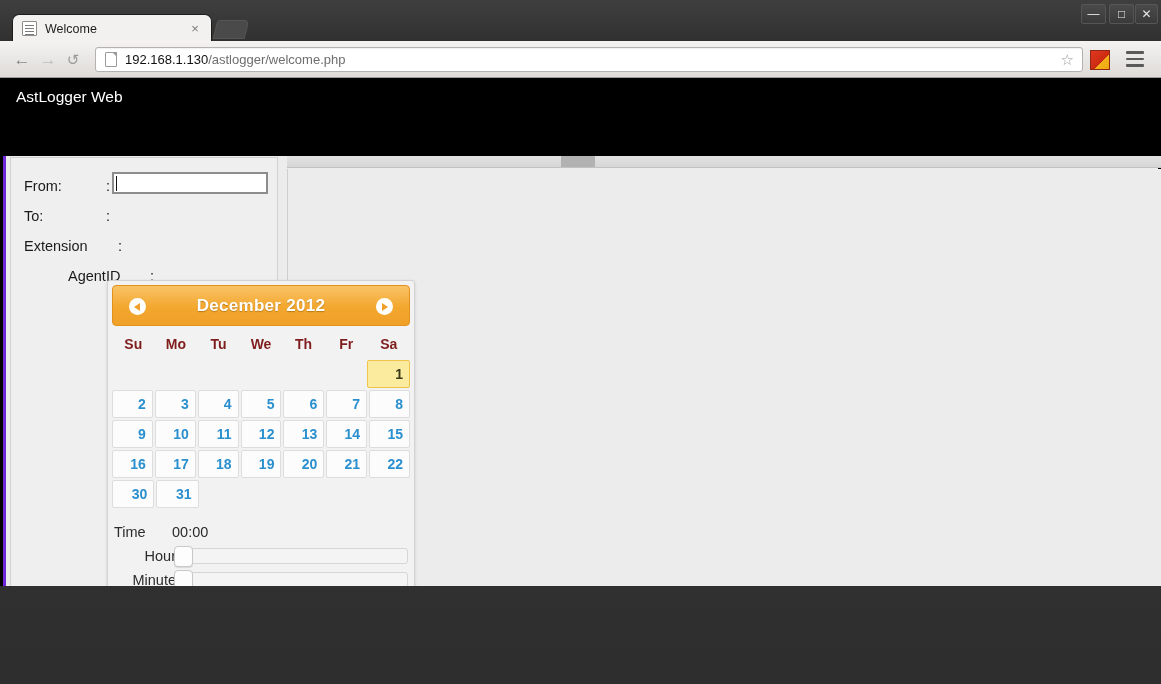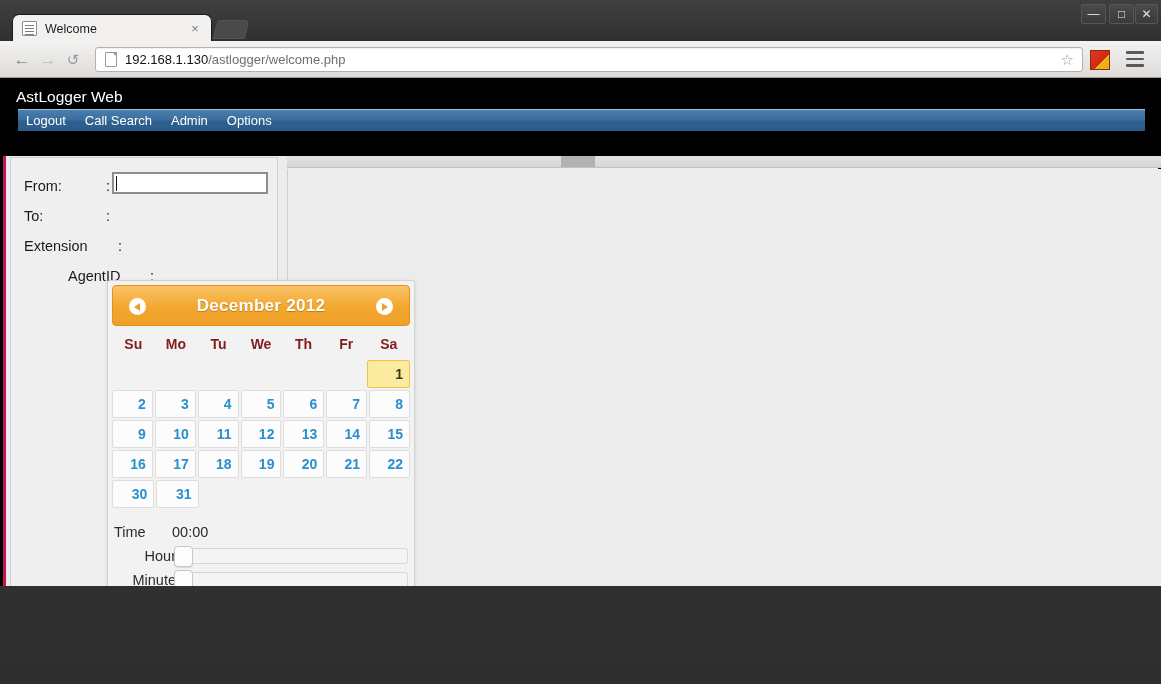--- a/index.html
+++ b/index.html
@@ -155,21 +155,21 @@
     margin-left: 10px; margin-right: 9px;
     white-space: nowrap;
   }
   .nav-link:first-child { margin-left: 8px; }
 
   
   #page-body {
     position: absolute; left: 3px; top: 78px;
     width: 1155px; height: 528px;
     background: #ececec;
-    border-left: 3px solid #be185d;
+    border-left: 3px solid #6d28d9;
   }
 
   
   #content-scrollbar {
     position: absolute; left: 281px; top: 0px;
     width: 874px; height: 12px;
     background: linear-gradient(#e3e3e3, #d6d6d6);
     border-bottom: 1px solid #c2c2c2;
   }
   #content-scrollbar-thumb {
@@ -382,26 +382,20 @@
         <i></i>
         <i></i>
         <i></i>
       </div>
   </div>
 
   <div id="viewport">
 
     <div id="app-title">AstLogger Web</div>
 
-    <div id="app-nav">
-      <span class="nav-link">Logout</span>
-      <span class="nav-link">Call Search</span>
-      <span class="nav-link">Admin</span>
-      <span class="nav-link">Options</span>
-    </div>
 
     <div id="page-body">
 
       <div id="content-scrollbar">
         <div id="content-scrollbar-thumb"></div>
       </div>
 
       <div id="right-panel"></div>
 
       <div id="left-panel">

